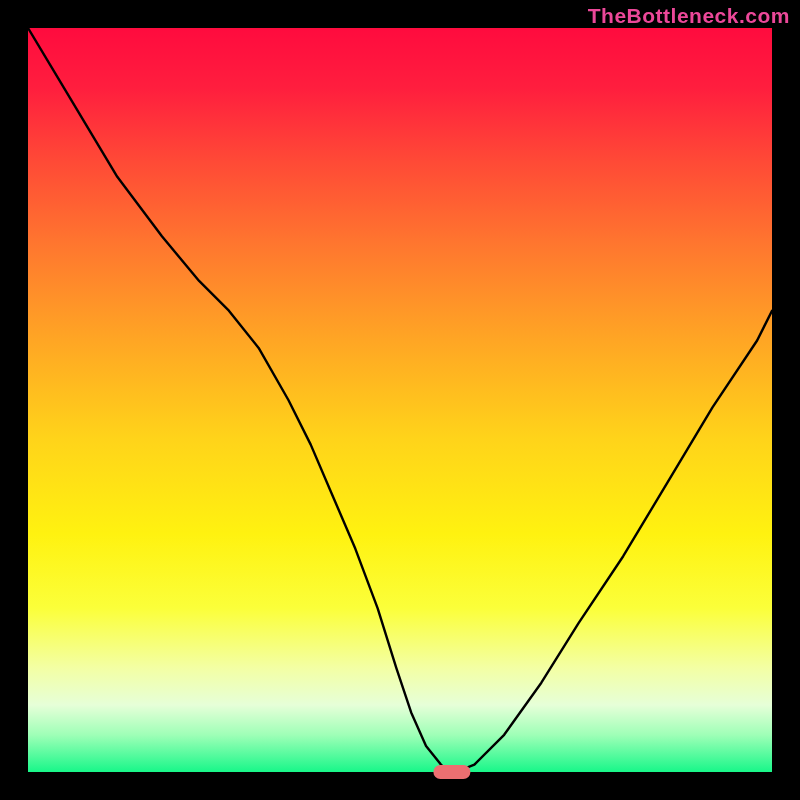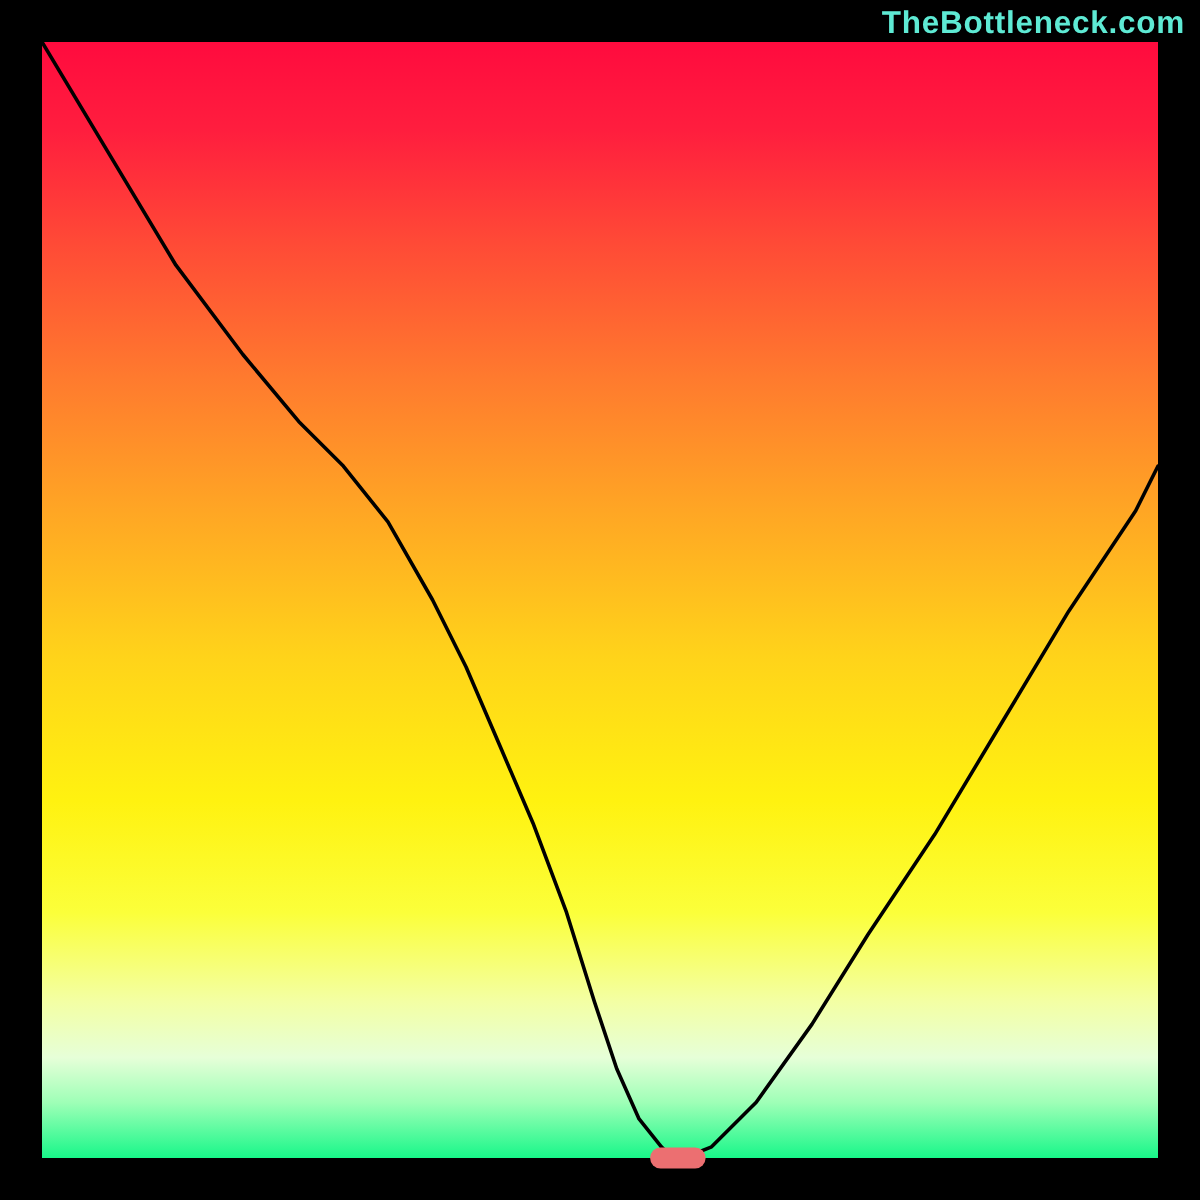--- a/index.html
+++ b/index.html
@@ -14,21 +14,21 @@
   .frame {
     position: relative;
     width: 800px;
     height: 800px;
     background: #000;
   }
   .watermark {
     position: absolute;
     top: 4px;
     right: 10px;
-    color: #5eead4;
+    color: #ec4899;
     font-size: 21px;
     font-weight: 600;
     letter-spacing: 0.5px;
     z-index: 40;
     user-select: none;
   }
   .plot {
     position: absolute;
     left: 28px;
     top: 28px;

